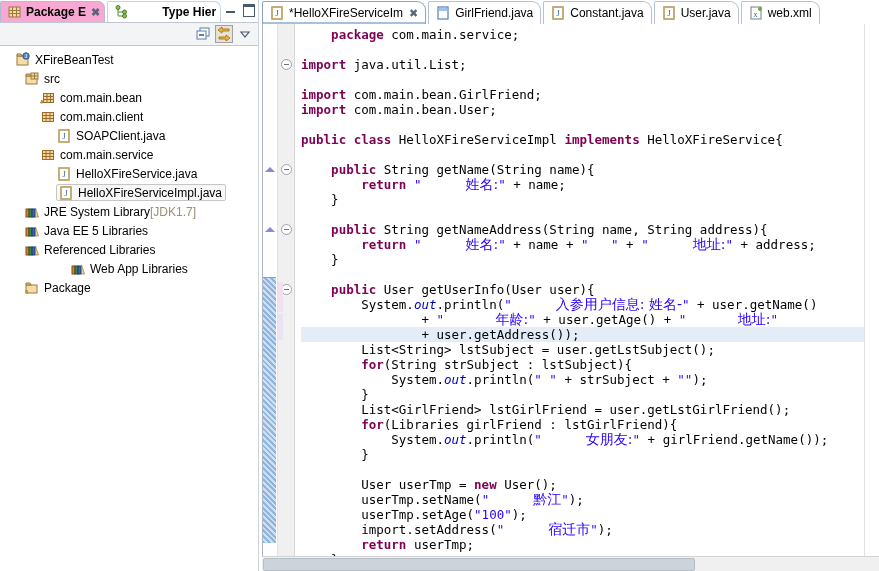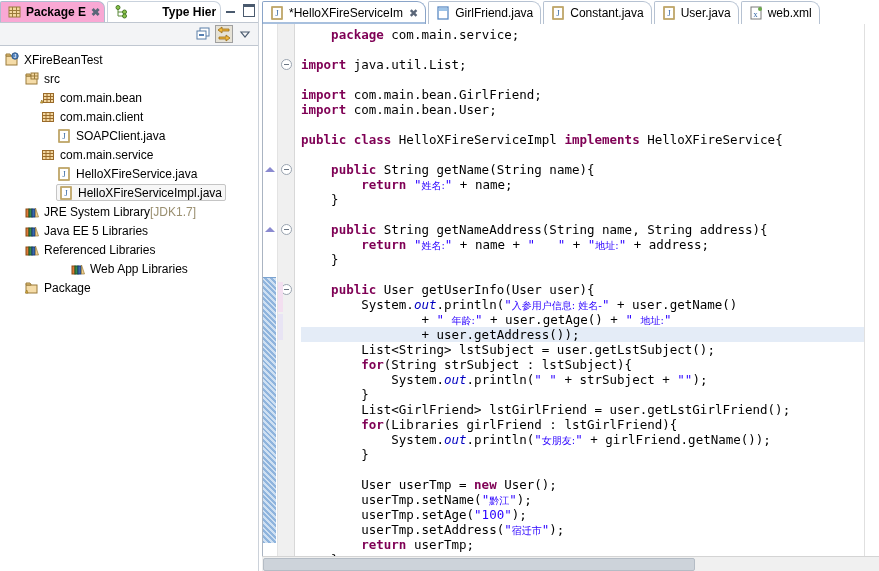--- a/index.html
+++ b/index.html
@@ -259,21 +259,21 @@
     flex-shrink: 0;
   }
 
   .cl { height: 15px; white-space: pre; }
   .cl.hl { background: #e4ecf7; }
 
   .kw  { color: #7f0055; font-weight: bold; }
   .str { color: #2a00ff; }
   .fld { color: #0000c0; font-style: italic; }
   .pln { color: #000000; }
-  .cjk { font-family: "DejaVu Sans", sans-serif; font-size: 10px; }
+  .cjk { font-family: "DejaVu Sans", sans-serif; font-size: 14px; margin-left: 44px; }
 
   .fold-marker {
     position: absolute;
     left: 3px;
     width: 11px; height: 11px;
     border: 1px solid #9aa4b0;
     border-radius: 50%;
     background: #ffffff;
     box-sizing: border-box;
   }
@@ -372,21 +372,21 @@
       </div>
       <div class="tb-icon">
         <svg width="14" height="14" viewBox="0 0 14 14">
           <path d="M3 5 L11 5 L7 10 Z" fill="none" stroke="#4a5a6e" stroke-width="1.2"></path>
         </svg>
       </div>
     </div>
 
     <div class="tree">
 
-    <div class="tree-row" style="padding-left: 4px;">
+    <div class="tree-row" style="padding-left: 15px;">
           <div class="sel-box">
             <span class="icon"><svg width="16" height="16" viewBox="0 0 16 16">
                 <rect x="2" y="4" width="11" height="9" fill="#f5dca8" stroke="#9a7b3a"></rect>
                 <path d="M2 4 L2 2 L6 2 L7 4 Z" fill="#e8c77a" stroke="#9a7b3a"></path>
                 <circle cx="11" cy="4" r="3.2" fill="#5b8ac4" stroke="#2c5585"></circle>
                 <text x="11" y="6" font-size="5" fill="#ffffff" text-anchor="middle" font-family="sans-serif">J</text>
               </svg></span>
             <span class="tlabel">XFireBeanTest</span>
           </div>
         </div>
@@ -617,21 +617,21 @@
           <div class="cl"><span class="pln">            System.</span><span class="fld">out</span><span class="pln">.println(</span><span class="str">" "</span><span class="pln"> + strSubject + </span><span class="str">""</span><span class="pln">);</span></div>
           <div class="cl"><span class="pln">        }</span></div>
           <div class="cl"><span class="pln">        List&lt;GirlFriend&gt; lstGirlFriend = user.getLstGirlFriend();</span></div>
           <div class="cl"><span class="pln">        </span><span class="kw">for</span><span class="pln">(Libraries girlFriend : lstGirlFriend){</span></div>
           <div class="cl"><span class="pln">            System.</span><span class="fld">out</span><span class="pln">.println(</span><span class="str">"</span><span class="str cjk">女朋友:</span><span class="str">"</span><span class="pln"> + girlFriend.getName());</span></div>
           <div class="cl"><span class="pln">        }</span></div>
           <div class="cl">&nbsp;</div>
           <div class="cl"><span class="pln">        User userTmp = </span><span class="kw">new</span><span class="pln"> User();</span></div>
           <div class="cl"><span class="pln">        userTmp.setName(</span><span class="str">"</span><span class="str cjk">黔江</span><span class="str">"</span><span class="pln">);</span></div>
           <div class="cl"><span class="pln">        userTmp.setAge(</span><span class="str">"100"</span><span class="pln">);</span></div>
-          <div class="cl"><span class="pln">        userTmp.setAddress(</span><span class="str">"</span><span class="str cjk">宿迁市</span><span class="str">"</span><span class="pln">);</span></div>
+          <div class="cl"><span class="pln">        import.setAddress(</span><span class="str">"</span><span class="str cjk">宿迁市</span><span class="str">"</span><span class="pln">);</span></div>
           <div class="cl"><span class="pln">        </span><span class="kw">return</span><span class="pln"> userTmp;</span></div>
           <div class="cl"><span class="pln">    }</span></div>
         </div>
       <div class="overview-ruler"></div>
     </div>
 
     <div class="hscroll">
       <div class="hscroll-thumb" style="width:430px;"></div>
     </div>
   </div>

